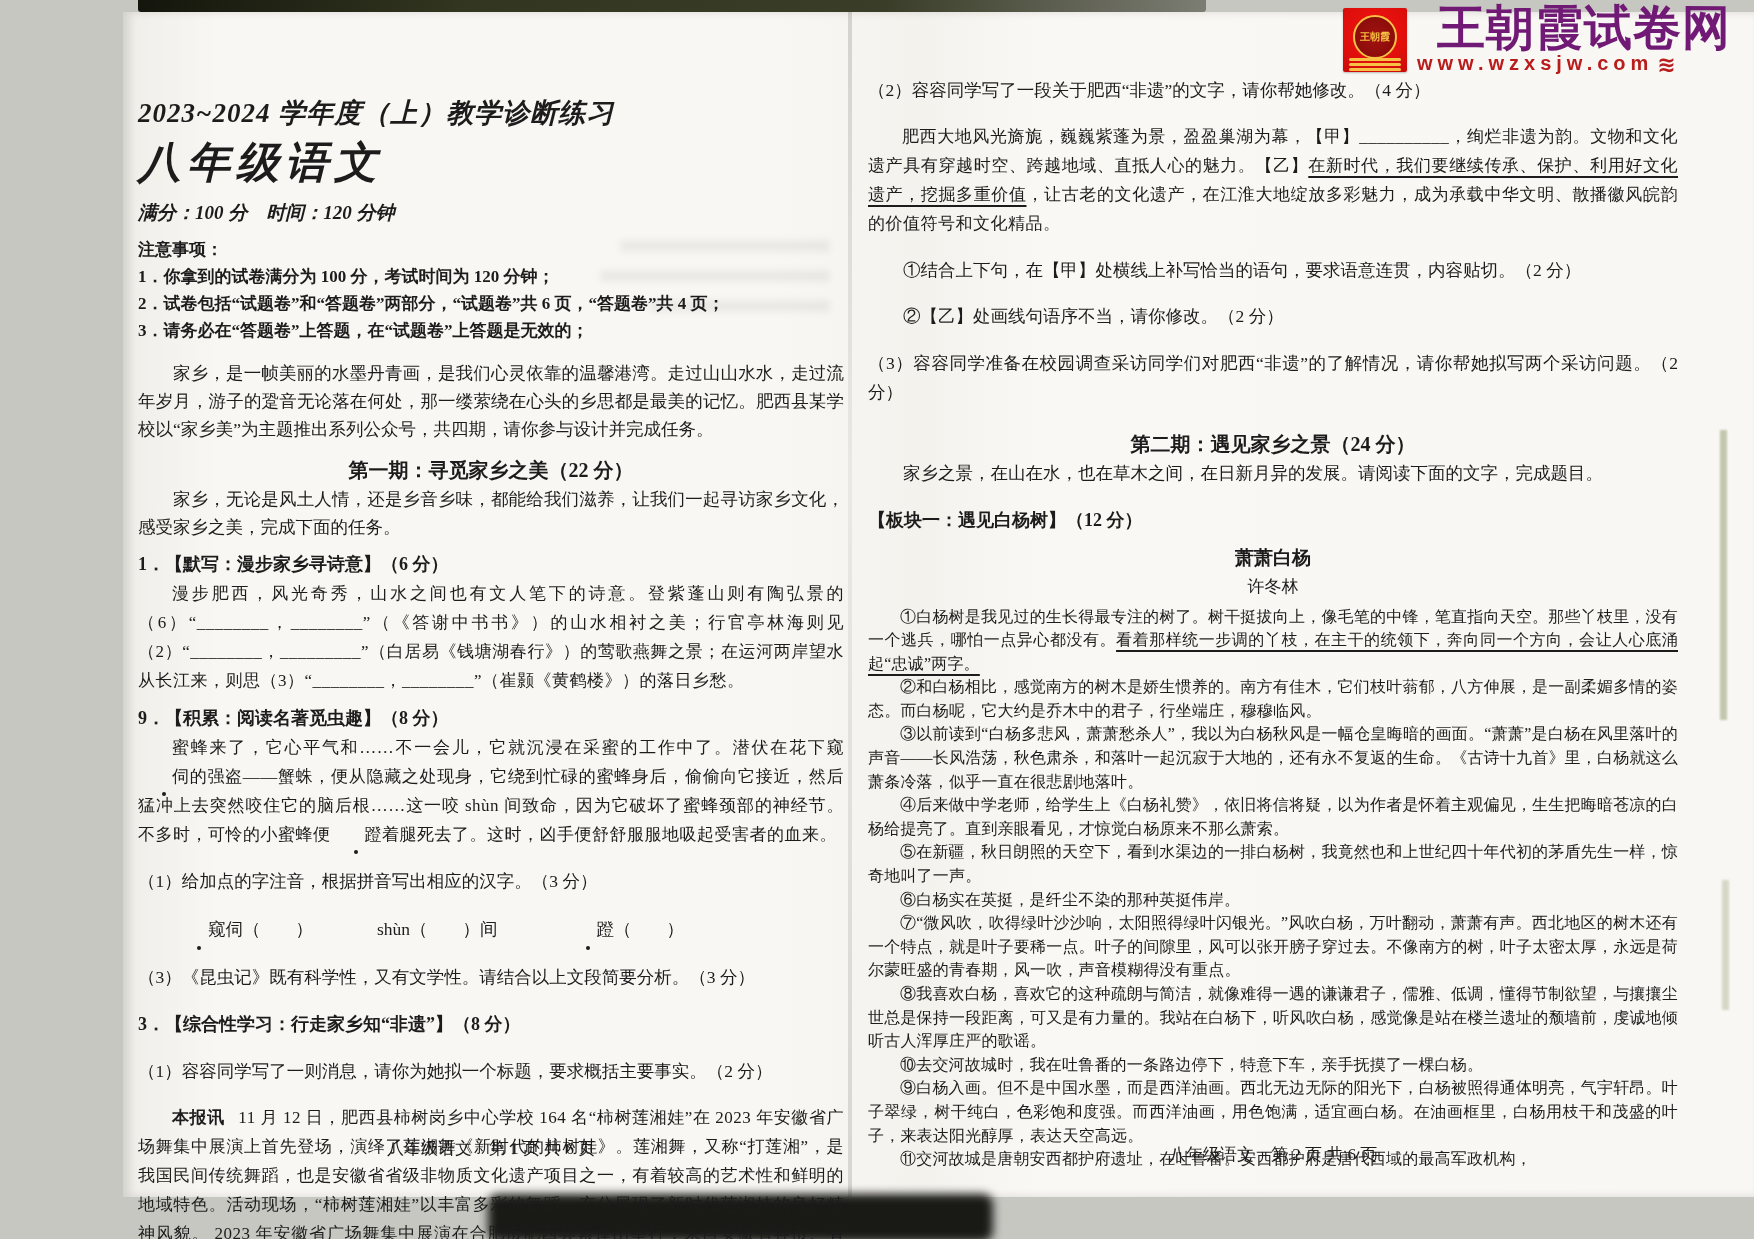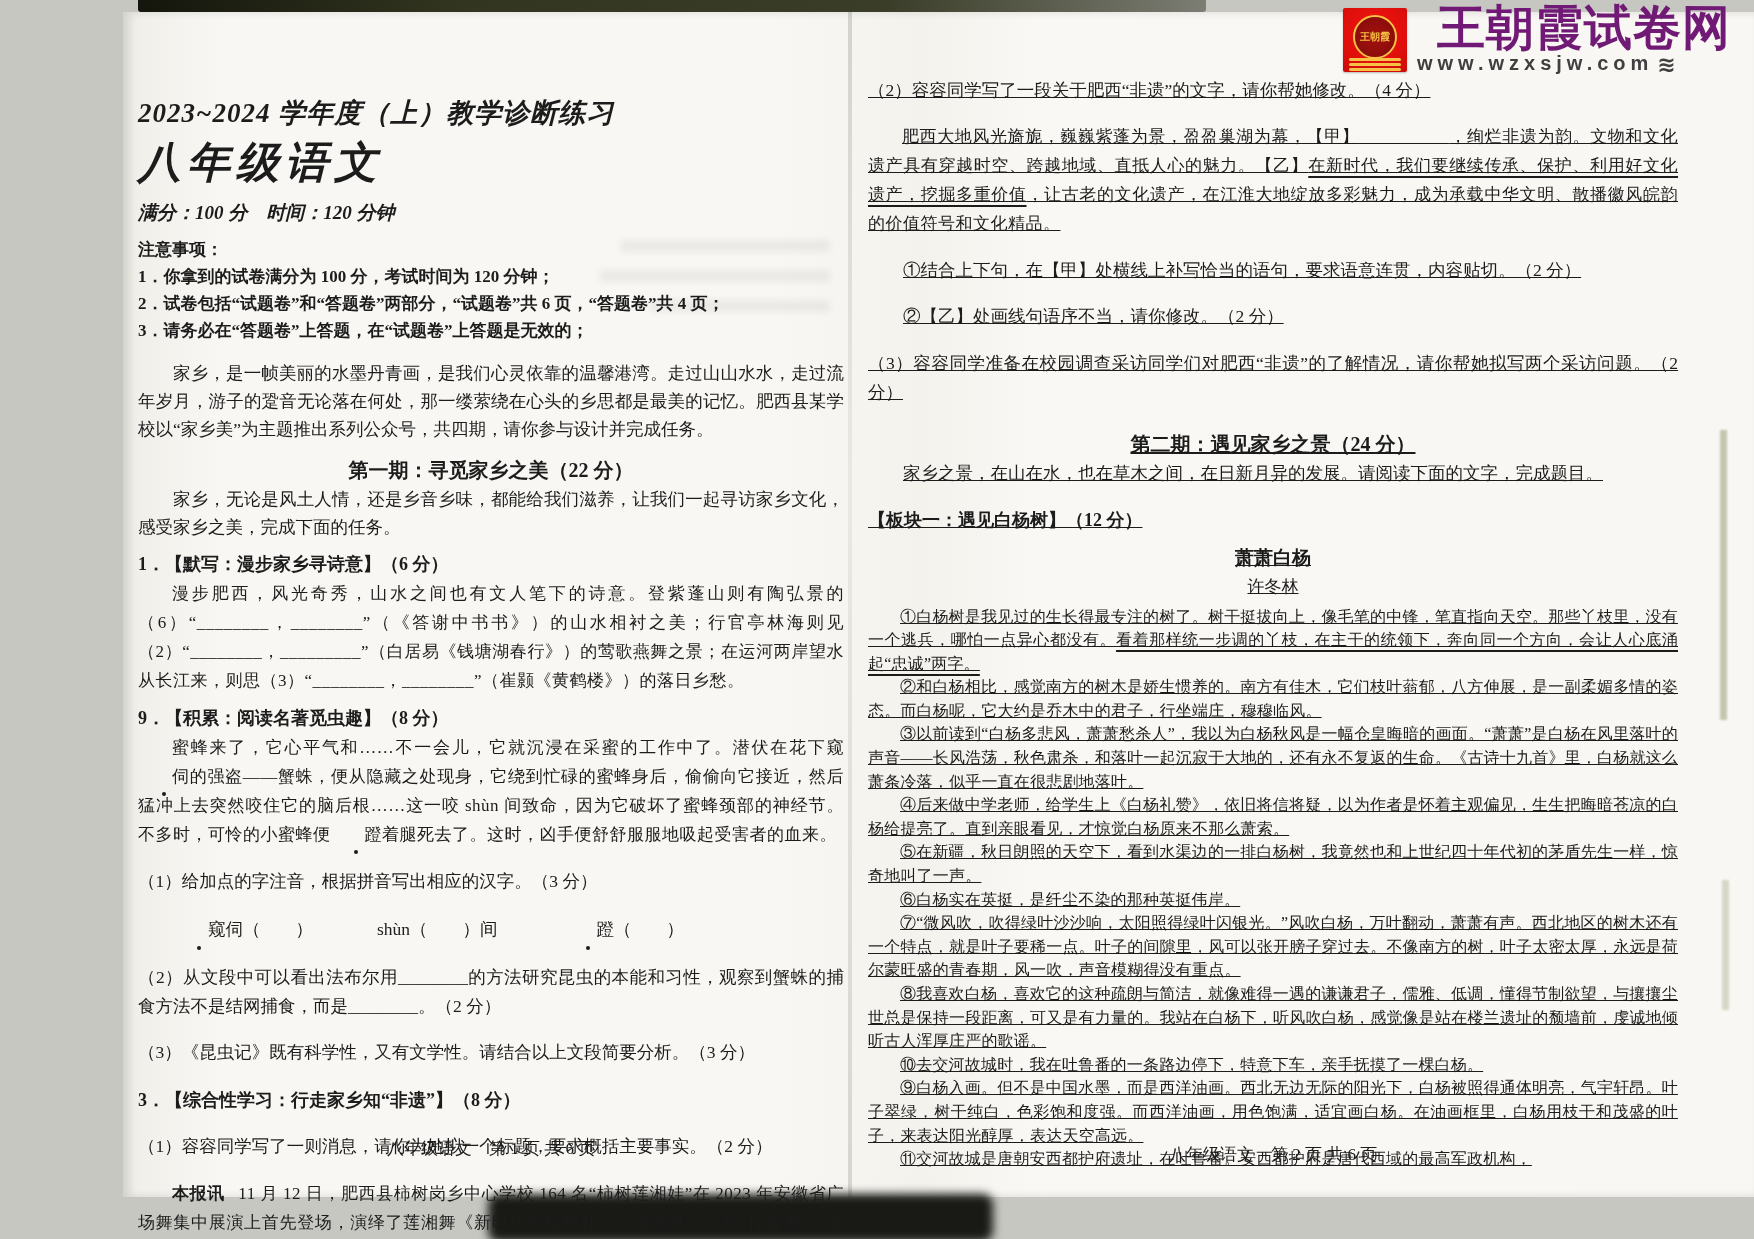--- a/index.html
+++ b/index.html
@@ -30,21 +30,21 @@
     filter:blur(5px);
   }
   .edge-streak{position:absolute;width:7px;background:#98a077;opacity:.55;filter:blur(1px);}
   .streak1{left:1720px;top:430px;height:290px;}
   .streak2{left:1722px;top:880px;height:130px;opacity:.35;}
   .bleed{position:absolute;background:#8a8a85;opacity:.12;filter:blur(3px);border-radius:3px;}
 
   
   .col{position:absolute;text-align:justify;}
   .col-left{left:138px;top:96px;width:706px;}
-  .col-right{left:868px;top:58px;width:810px;text-decoration:underline;}
+  .col-right{left:868px;top:58px;width:810px;}
 
   .center{text-align:left;font-style:italic;}
   .exam-session{font-size:27px;font-weight:700;line-height:34px;letter-spacing:1px;}
   .exam-subject{font-size:43px;font-weight:700;line-height:54px;margin-top:6px;letter-spacing:6px;}
   .exam-meta{font-size:19px;font-weight:700;line-height:26px;margin-top:10px;}
 
   .notice{margin-top:10px;font-size:17px;font-weight:700;line-height:27px;}
   .notice p{margin:0;}
 
   .para{font-size:17.5px;line-height:28px;margin:0;}
@@ -91,21 +91,21 @@
     color:#f7c243;font-size:10px;font-weight:700;line-height:40px;text-align:center;letter-spacing:0;
   }
   .brand-icon .wave{position:absolute;left:6px;width:52px;height:3px;border-radius:2px;background:#f7c243;}
   .w1{top:50px;} .w2{top:55px;width:46px;left:9px;} .w3{top:60px;width:40px;left:12px;}
   .brand-title{
     position:absolute;left:72px;top:0;width:268px;
     color:#701a75;font-size:48px;line-height:46px;font-weight:700;letter-spacing:1px;
     font-family:"Liberation Sans","DejaVu Sans",sans-serif;white-space:nowrap;margin-left:22px;
   }
   .brand-url{
-    position:absolute;left:74px;top:47px;color:#404040;
+    position:absolute;left:74px;top:47px;color:#b91c1c;
     font-size:20px;font-weight:700;letter-spacing:5px;
     font-family:"Liberation Sans","DejaVu Sans",sans-serif;white-space:nowrap;
   }
   .brand-wavemark{font-size:22px;letter-spacing:0;vertical-align:-2px;margin-left:4px;}
 </style>
 </head>
 <body>
 
 <div class="scan">
   <div class="paper"></div>
@@ -147,21 +147,20 @@
     <p class="para indent">家乡，无论是风土人情，还是乡音乡味，都能给我们滋养，让我们一起寻访家乡文化，感受家乡之美，完成下面的任务。</p>
 
     <div class="q-title">1．【默写：漫步家乡寻诗意】（6 分）</div>
     <p class="para kai indent">漫步肥西，风光奇秀，山水之间也有文人笔下的诗意。登紫蓬山则有陶弘景的（6）“________，________”（《答谢中书书》）的山水相衬之美；行官亭林海则见（2）“________，_________”（白居易《钱塘湖春行》）的莺歌燕舞之景；在运河两岸望水从长江来，则思（3）“________，________”（崔颢《黄鹤楼》）的落日乡愁。</p>
 
     <div class="q-title">9．【积累：阅读名著觅虫趣】（8 分）</div>
     <p class="para kai indent"><span>蜜蜂来了，它心平气和……不一会儿，它就沉浸在采蜜的工作中了。潜伏在花下窥</span><span class="dot">伺</span><span>的强盗——蟹蛛，便从隐藏之处现身，它绕到忙碌的蜜蜂身后，偷偷向它接近，然后猛冲上去突然咬住它的脑后根……这一咬 shùn 间致命，因为它破坏了蜜蜂颈部的神经节。不多时，可怜的小蜜蜂便</span><span class="dot">蹬</span><span>着腿死去了。这时，凶手便舒舒服服地吸起受害者的血来。</span></p>
 
     <p class="sub">（1）给加点的字注音，根据拼音写出相应的汉字。（3 分）</p>
     <p class="blank-row"><span class="grp"><span class="dot">窥</span><span>伺（　　）</span></span><span class="grp">shùn（　　）间</span><span><span class="dot">蹬</span><span>（　　）</span></span></p>
-    <p class="sub">（2）从文段中可以看出法布尔用________的方法研究昆虫的本能和习性，观察到蟹蛛的捕食方法不是结网捕食，而是________。（2 分）</p>
     <p class="sub">（3）《昆虫记》既有科学性，又有文学性。请结合以上文段简要分析。（3 分）</p>
 
     <div class="q-title">3．【综合性学习：行走家乡知“非遗”】（8 分）</div>
     <p class="sub">（1）容容同学写了一则消息，请你为她拟一个标题，要求概括主要事实。（2 分）</p>
     <p class="para kai indent"><span class="news-lead">本报讯</span><span>11 月 12 日，肥西县柿树岗乡中心学校 164 名“柿树莲湘娃”在 2023 年安徽省广场舞集中展演上首先登场，演绎了莲湘舞《新时代的柿树娃》。莲湘舞，又称“打莲湘”，是我国民间传统舞蹈，也是安徽省省级非物质文化遗产项目之一，有着较高的艺术性和鲜明的地域特色。活动现场，“柿树莲湘娃”以丰富多彩的舞蹈，充分展现了新时代莲湘娃的良好精神风貌。 2023 年安徽省广场舞集中展演在合肥市肥西县紫蓬山举行，来自安徽省各市、省直管县共 19 支广场舞团队参加本次集中展演。</span></p>
   </div>
   <div class="footer footer-left">八年级语文　第 1 页 共 6 页</div>
 
   <div class="col col-right">
     <p class="sub">（2）容容同学写了一段关于肥西“非遗”的文字，请你帮她修改。（4 分）</p>

